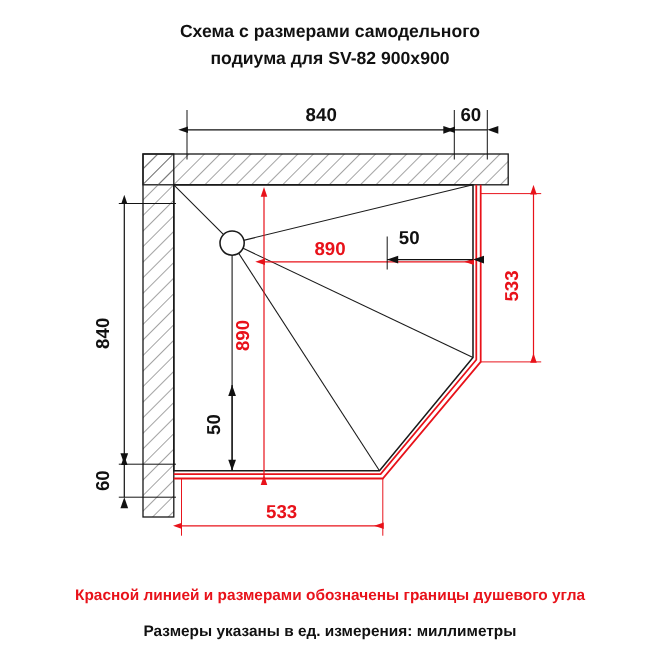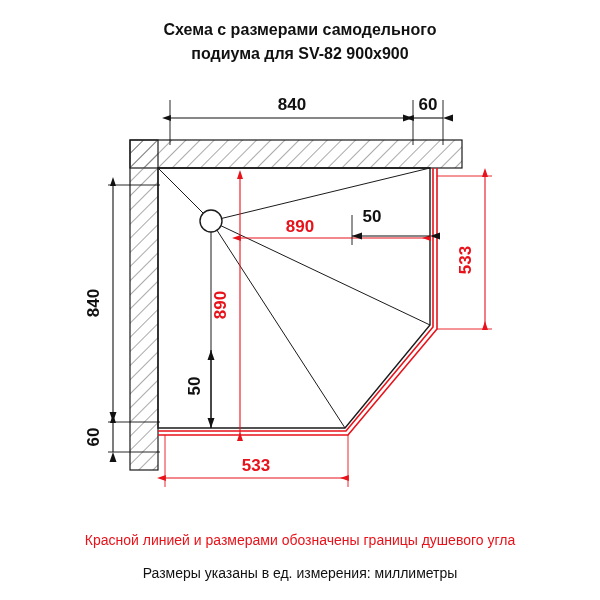--- a/index.html
+++ b/index.html
@@ -33,20 +33,21 @@
     white-space: pre-line;
   }
   .footnote {
     position: absolute;
     left: 0;
     width: 600px;
     text-align: center;
     font-size: 14px;
     line-height: 20px;
     color: #111111;
+    font-weight: bold;
   }
   .footnote.red {
     color: #e8121a;
     top: 530px;
   }
   .footnote.black {
     top: 563px;
     color: #111111;
   }
   svg.drawing {

